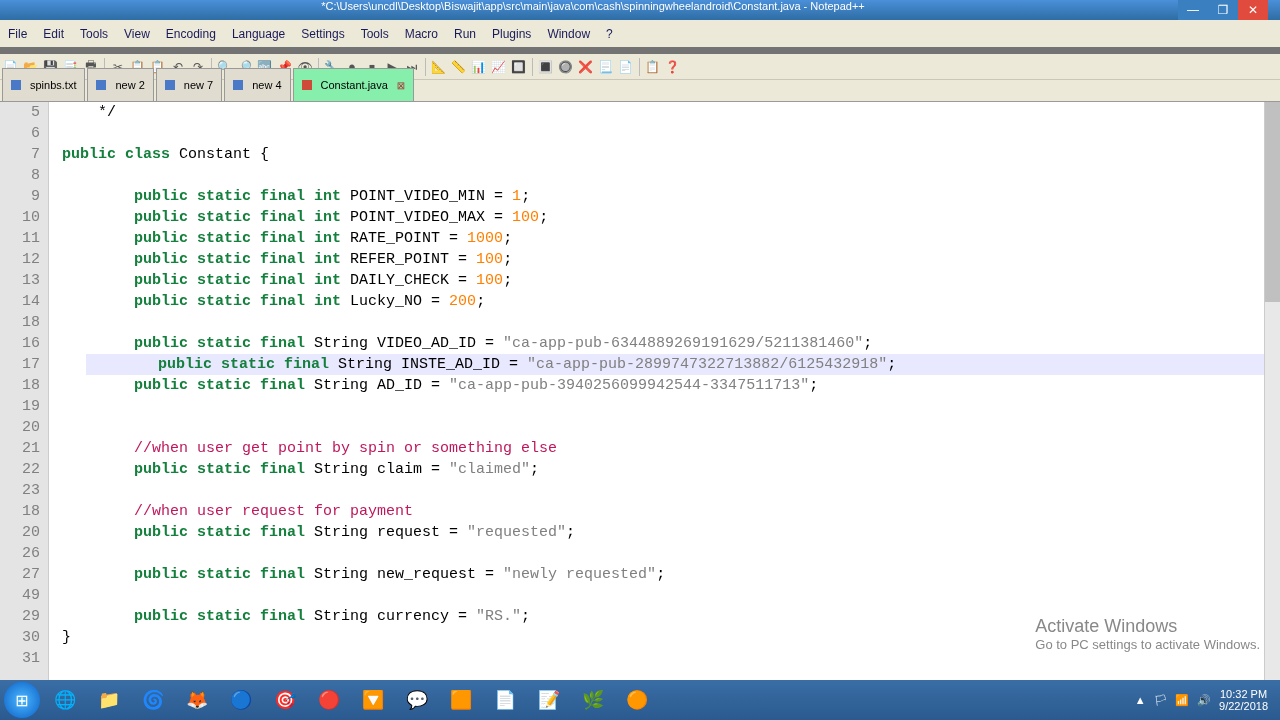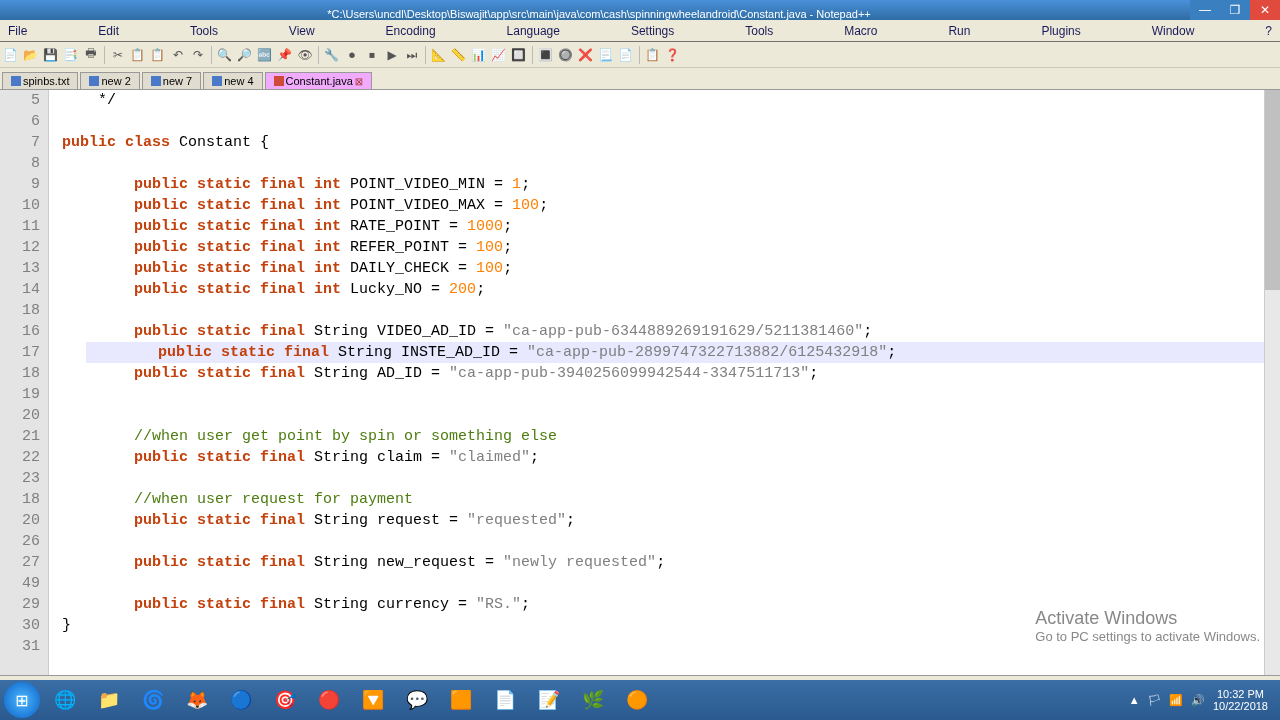--- a/index.html
+++ b/index.html
@@ -1,51 +1,51 @@
 <!DOCTYPE html>
 <html><head>
 <meta charset="utf-8">
 <style>
 * { margin: 0; padding: 0; box-sizing: border-box; }
 body { font-family: "Segoe UI", Tahoma, sans-serif; font-size: 13px; background: #f0f0f0; width: 1280px; height: 720px; overflow: hidden; position: relative; }
-.titlebar { height: 20px; background: linear-gradient(to bottom, #4a90d9, #2e6da4); color: #fff; display: flex; align-items: flex-end; justify-content: space-between; padding: 0 0 0 8px; font-size: 11px; }
+.titlebar { height: 20px; background: linear-gradient(to bottom, #4a90d9, #2e6da4); color: #fff; display: flex; align-items: flex-start; justify-content: space-between; padding: 0 12px 0 8px; font-size: 11px; }
 .titlebar .title-text { flex: 1; text-align: center; }
 .titlebar .win-buttons { display: flex; align-items: stretch; }
 .titlebar .win-btn { width: 30px; height: 20px; display: flex; align-items: center; justify-content: center; font-size: 12px; cursor: pointer; }
 .titlebar .win-btn.close { background: #e04b3e; }
 .titlebar .win-btn:not(.close) { background: #3a7fbf; }
-.menubar { height: 22px; background: #ece9d8; display: flex; align-items: center; font-size: 12px; border-bottom: 1px solid #737373; justify-content: space-between; }
+.menubar { height: 34px; background: #ece9d8; display: flex; align-items: center; font-size: 12px; border-bottom: 7px solid #737373; }
 .menubar .menu-item { padding: 0 8px; cursor: pointer; color: #1a1a5a; }
 .toolbar { height: 26px; background: #ece9d8; display: flex; align-items: center; gap: 2px; padding: 0 2px; border-bottom: 1px solid #cac6b8; }
 .toolbar .tb-btn { width: 18px; height: 18px; display: flex; align-items: center; justify-content: center; font-size: 12px; cursor: pointer; color: #555; }
 .toolbar .tb-sep { width: 1px; height: 18px; background: #bbb; margin: 0 2px; }
 .tabbar { height: 22px; background: #ece9d8; display: flex; align-items: flex-end; padding: 0 2px; border-bottom: 1px solid #999; }
-.tab { padding: 2px 8px; font-size: 11px; border: 1px solid #999; border-bottom: none; background: #e0ddd0; margin-right: 2px; cursor: pointer; display: flex; align-items: center; gap: 2px; }
-.tab.active { background: #f0abfc; }
+.tab { padding: 10px 8px; font-size: 11px; border: 1px solid #999; border-bottom: none; background: #e0ddd0; margin-right: 2px; cursor: pointer; display: flex; align-items: center; gap: 9px; }
+.tab.active { background: #86efac; }
 .tab .tab-icon { width: 10px; height: 10px; display: inline-block; }
 .tab .tab-close { font-size: 10px; color: #a33; }
 .editor { display: flex; height: 585px; background: #fff; font-family: Consolas, "Courier New", monospace; font-size: 15px; }
 .gutter { width: 48px; background: #e4e4e4; text-align: right; padding-right: 8px; color: #808080; user-select: none; }
 .gutter .ln { height: 21px; line-height: 21px; }
 .fold-marker { width: 10px; background: #fff; border-left: 1px solid #ccc; }
 .code { flex: 1; padding-left: 4px; white-space: pre; line-height: 21px; position: relative; }
 .code .line { height: 21px; }
 .code .line.hl { background: #e8e8ff; margin-left: 24px; }
-.kw { color: #c2410c; font-weight: bold; }
+.kw { color: #15803d; font-weight: bold; }
 .str { color: #808080; }
 .num { color: #ff8000; }
-.cmt { color: #4d7c0f; }
+.cmt { color: #be185d; }
 .statusbar { height: 20px; background: #ece9d8; border-top: 1px solid #999; display: flex; align-items: center; font-size: 11px; }
 .statusbar .sb-cell { padding: 0 10px; border-right: 1px solid #bbb; }
 .statusbar .sb-cell:first-child { flex: 1; }
 .taskbar { position: absolute; bottom: 0; left: 0; right: 0; height: 40px; background: linear-gradient(to bottom, #3a6ea5, #2a5a8f); display: flex; align-items: center; padding: 0 4px; gap: 6px; }
 .taskbar .start-btn { width: 36px; height: 36px; background: radial-gradient(circle, #4cb8ff, #0a5fc7); border-radius: 50%; display: flex; align-items: center; justify-content: center; color: #fff; font-size: 16px; cursor: pointer; }
 .taskbar .task-icon { width: 40px; height: 32px; display: flex; align-items: center; justify-content: center; font-size: 18px; cursor: pointer; color: #fff; border-radius: 2px; }
 .taskbar .tray { margin-left: auto; color: #fff; font-size: 11px; display: flex; align-items: center; gap: 8px; padding-right: 8px; }
-.activate-win { position: absolute; right: 20px; bottom: 76px; color: #888; font-size: 13px; text-align: left; }
+.activate-win { position: absolute; right: 20px; bottom: 68px; color: #888; font-size: 13px; text-align: left; }
 .activate-win .aw-title { font-size: 18px; color: #888; }
 .scrollbar { width: 16px; background: #e8e8e8; border-left: 1px solid #ccc; }
 .scrollbar .thumb { width: 100%; height: 200px; background: #c0c0c0; margin-top: 0; }
 </style>
 </head>
 <body>
 
 <div class="titlebar">
   <span class="title-text">*C:\Users\uncdl\Desktop\Biswajit\app\src\main\java\com\cash\spinningwheelandroid\Constant.java - Notepad++</span>
   <div class="win-buttons">
@@ -206,16 +206,16 @@
       <div class="task-icon">🌿</div>
       <div class="task-icon">🟠</div>
     </div>
   <div class="tray">
     <span>▲</span>
     <span>🏳</span>
     <span>📶</span>
     <span>🔊</span>
     <div style="text-align:center;line-height:1.1;">
       <div>10:32 PM</div>
-      <div>10/22/2018</div>
+      <div>9/22/2018</div>
     </div>
   </div>
 </div>
 
 </body></html>

